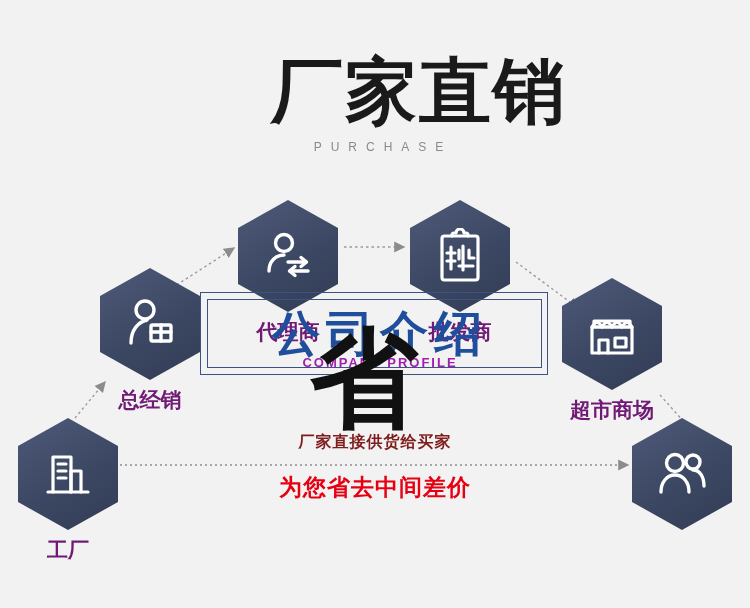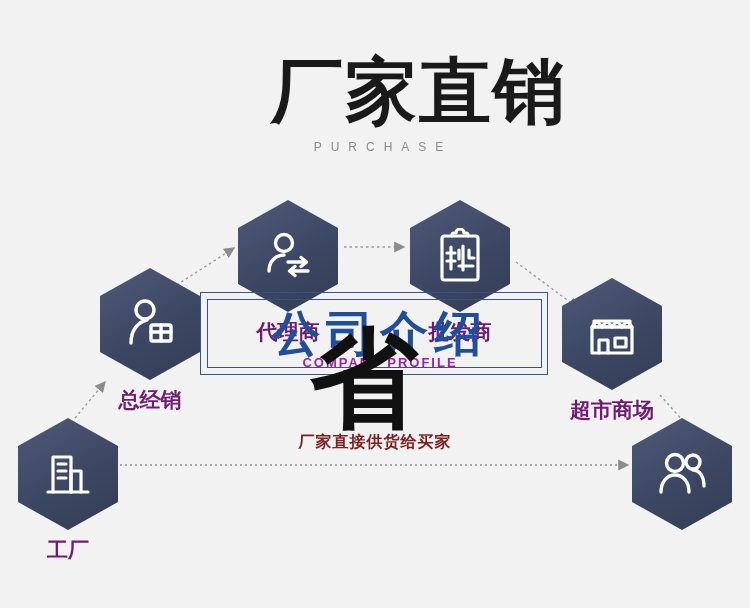--- a/index.html
+++ b/index.html
@@ -211,20 +211,21 @@
           <circle cx="22" cy="15" r="8.5"></circle>
           <path d="M8 44 c0 -10 6 -17 14 -17 s14 7 14 17"></path>
           <circle cx="40" cy="14" r="7"></circle>
           <path d="M40 22 c7 0 11 7 11 16"></path>
         </svg>
       </span>
     </div>
   </div>
 
   <div class="center-line1">厂家直接供货给买家</div>
+  <div class="center-line2">为您省去中间差价</div>
 
   <div id="watermark">
     <div class="wm-frame-outer"></div>
     <div class="wm-frame-inner"></div>
     <div class="wm-cn">公司介绍</div>
     <div class="wm-en">COMPANY PROFILE</div>
     <div class="wm-big">省</div>
   </div>
 
 </div>

